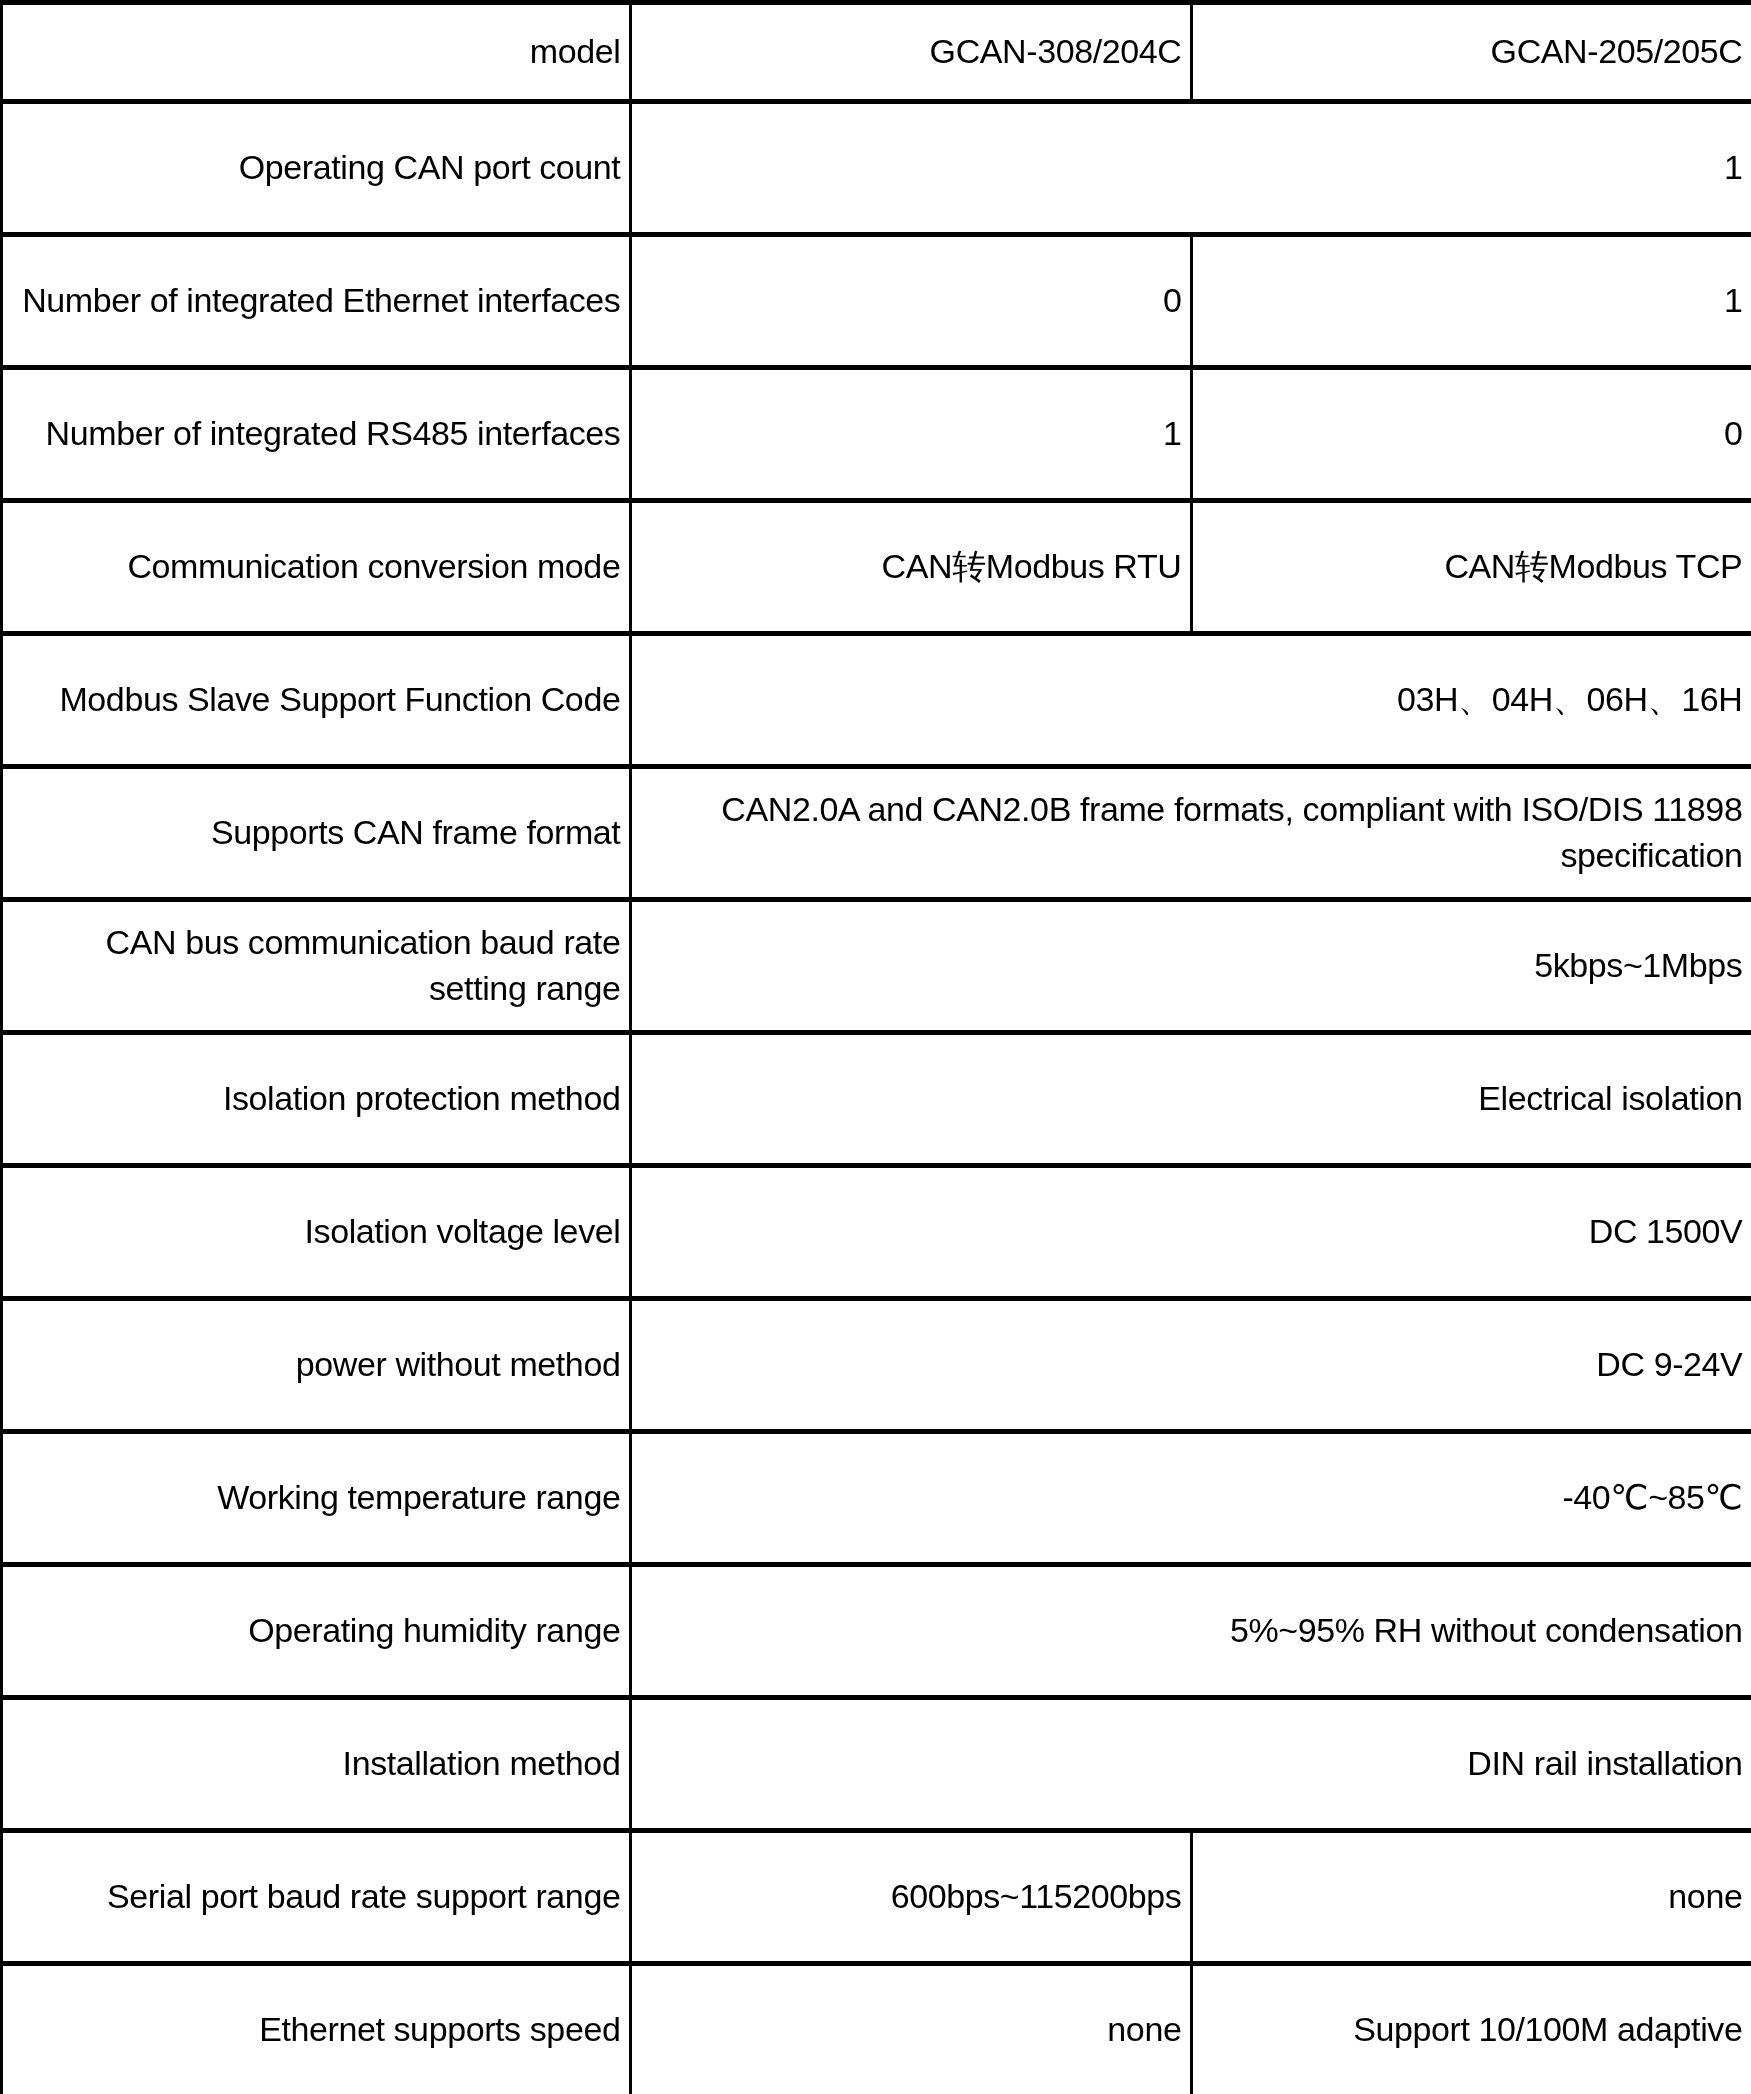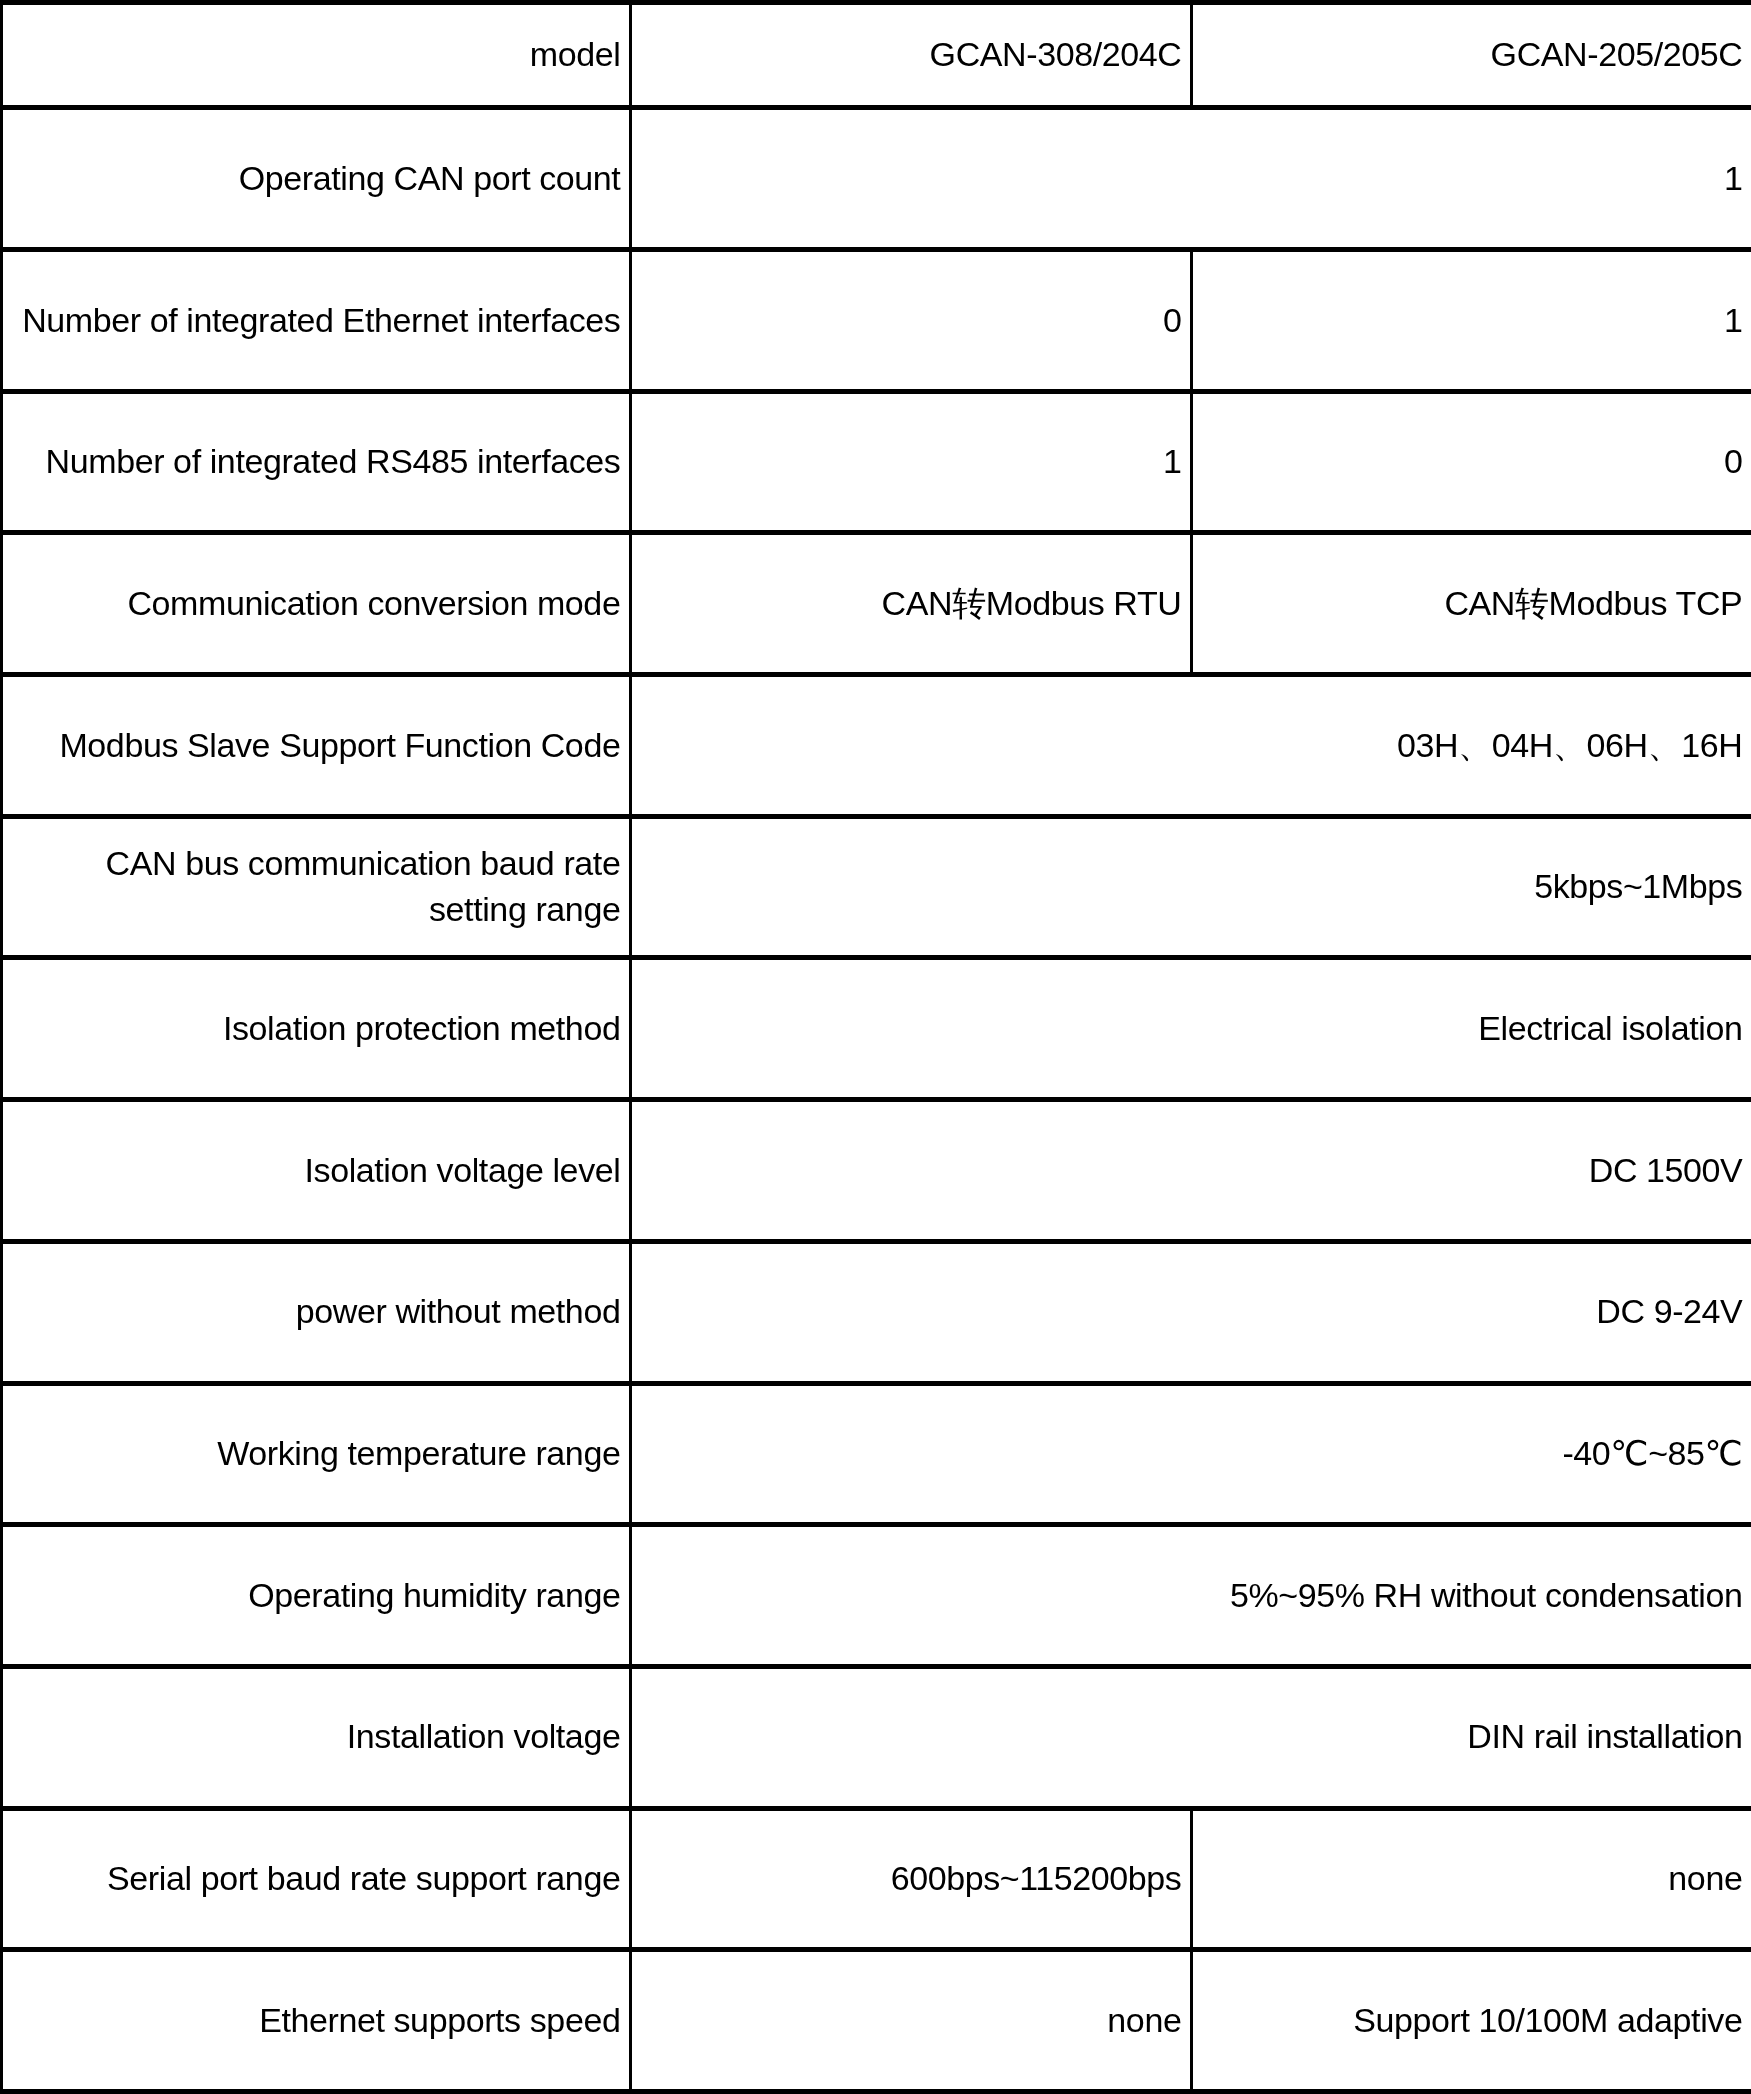--- a/index.html
+++ b/index.html
@@ -77,20 +77,24 @@
     <td>Communication conversion mode</td>
     <td>CAN转Modbus RTU</td>
     <td>CAN转Modbus TCP</td>
   </tr>
 
   <tr class="body-row">
     <td>Modbus Slave Support Function Code</td>
     <td colspan="2">03H、04H、06H、16H</td>
   </tr>
 
+  <tr class="body-row">
+    <td>Supports CAN frame format</td>
+    <td colspan="2">CAN2.0A and CAN2.0B frame formats, compliant with ISO/DIS 11898 specification</td>
+  </tr>
 
   <tr class="body-row">
     <td>CAN bus communication baud rate setting range</td>
     <td colspan="2">5kbps~1Mbps</td>
   </tr>
 
   <tr class="body-row">
     <td>Isolation protection method</td>
     <td colspan="2">Electrical isolation</td>
   </tr>
@@ -109,21 +113,21 @@
     <td>Working temperature range</td>
     <td colspan="2">-40℃~85℃</td>
   </tr>
 
   <tr class="body-row">
     <td>Operating humidity range</td>
     <td colspan="2">5%~95% RH without condensation</td>
   </tr>
 
   <tr class="body-row">
-    <td>Installation voltage</td>
+    <td>Installation method</td>
     <td colspan="2">DIN rail installation</td>
   </tr>
 
   <tr class="body-row">
     <td>Serial port baud rate support range</td>
     <td>600bps~115200bps</td>
     <td>none</td>
   </tr>
 
   <tr class="body-row">

